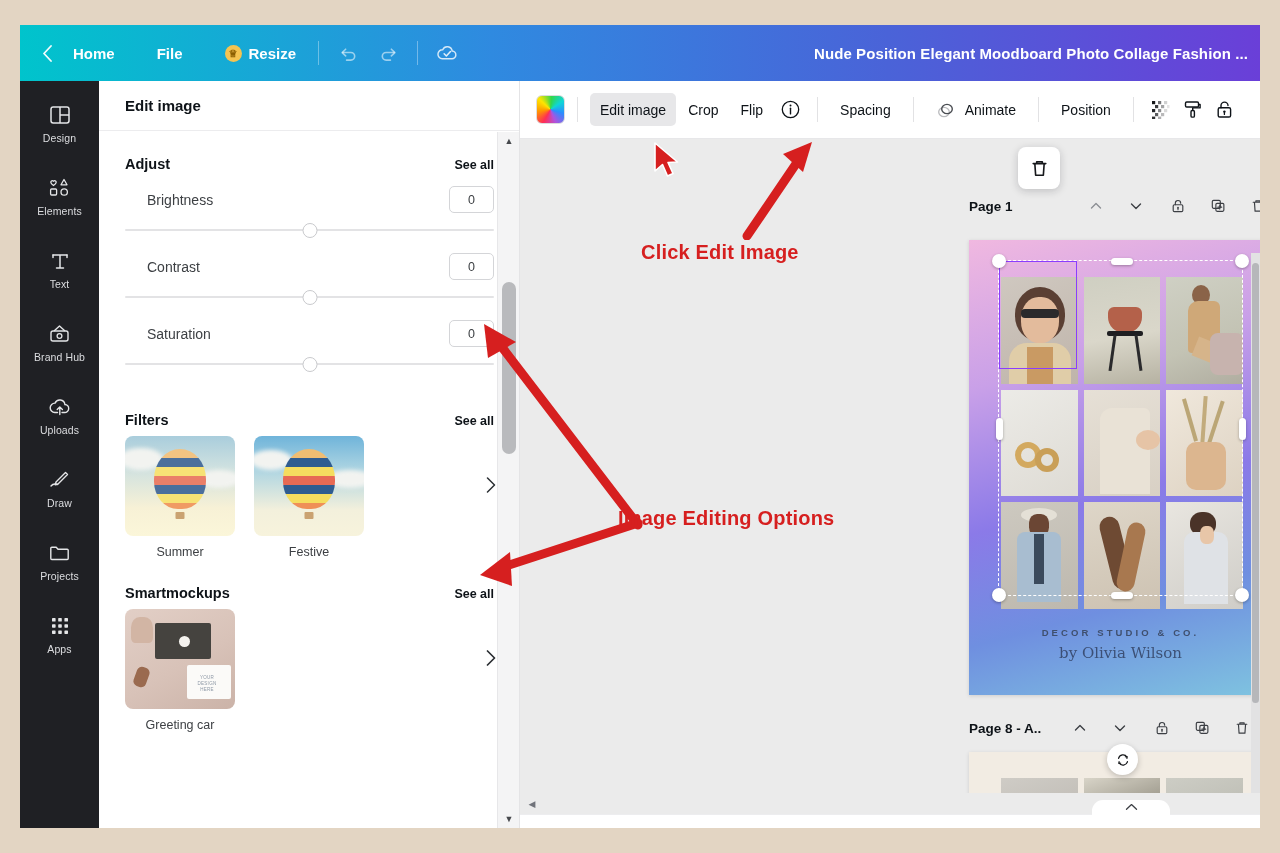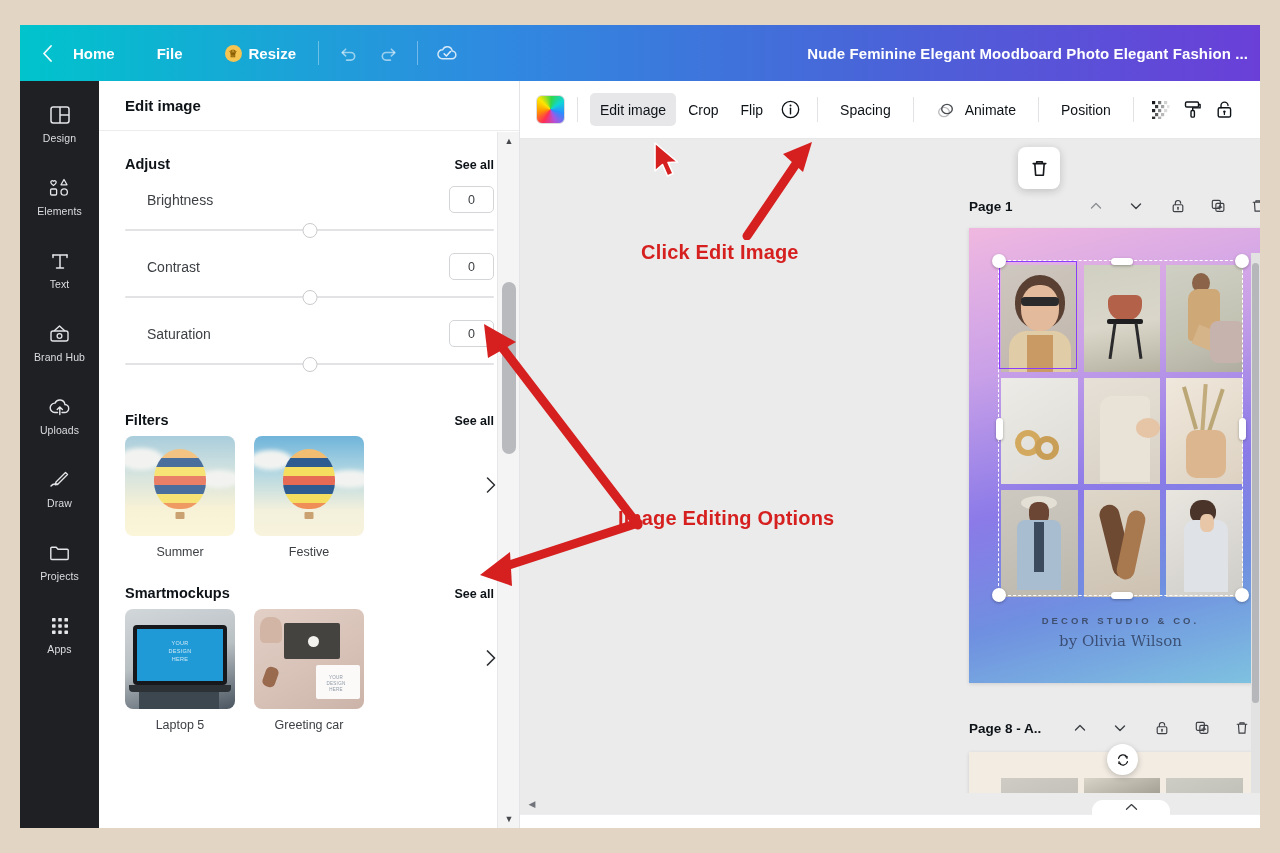--- a/index.html
+++ b/index.html
@@ -178,21 +178,21 @@
     width: 30px; height: 30px; display: flex; align-items: center; justify-content: center;
     cursor: pointer; border-radius: 5px;
   }
   .del-float {
     position: absolute; left: 498px; top: 8px; width: 42px; height: 42px;
     background: #fff; border-radius: 8px; box-shadow: 0 2px 8px rgba(20,20,30,.2);
     display: flex; align-items: center; justify-content: center; z-index: 9; cursor: pointer;
   }
 
   .design {
-    position: absolute; left: 449px; top: 89px; width: 303px; height: 455px;
+    position: absolute; left: 449px; top: 101px; width: 303px; height: 455px;
     background: linear-gradient(165deg, #f0b8e0 0%, #c9a0e8 28%, #8b7ae8 55%, #6f8fe0 76%, #7fc4e0 100%);
     box-shadow: 0 1px 4px rgba(0,0,0,.13);
   }
   .grid {
     position: absolute; left: 32px; top: 37px; width: 242px; height: 332px;
     display: grid; grid-template-columns: repeat(3, 1fr); grid-template-rows: repeat(3, 1fr); gap: 6px;
   }
   .cell { overflow: hidden; position: relative; }
   .brand {
     position: absolute; left: 0; right: 0; top: 387px; text-align: center;
@@ -299,21 +299,21 @@
           <path d="M13 5.5L16.7 9 13 12.5" stroke="rgba(255,255,255,.55)" stroke-width="1.7" fill="none" stroke-linecap="round" stroke-linejoin="round"></path>
         </svg>
     </div>
     <div class="tb-sep"></div>
     <div class="icon-btn-top">
       <svg width="23" height="20" viewBox="0 0 24 20">
           <path d="M6.5 16h10a4 4 0 00.4-8A5.2 5.2 0 007 6.6 3.7 3.7 0 006.5 16z" stroke="rgba(255,255,255,.8)" stroke-width="1.5" fill="none"></path>
           <path d="M8.5 10.8l2.3 2.3 4.3-4.6" stroke="rgba(255,255,255,.85)" stroke-width="1.6" fill="none" stroke-linecap="round" stroke-linejoin="round"></path>
         </svg>
     </div>
-    <div class="doc-title">Nude Feminine Elegant Moodboard Photo Elegant Fashion ...</div>
+    <div class="doc-title">Nude Position Elegant Moodboard Photo Collage Fashion ...</div>
   </div>
 
   <div class="rail">
 
     <div class="rail-item">
       <span class="rail-ico">
         <svg width="22" height="22" viewBox="0 0 22 22">
             <rect x="2" y="3" width="18" height="16" rx="2.2" stroke="#e4e5e7" stroke-width="1.5" fill="none"></rect>
             <line x1="11" y1="3" x2="11" y2="19" stroke="#e4e5e7" stroke-width="1.5"></line>
             <line x1="11" y1="11" x2="20" y2="11" stroke="#e4e5e7" stroke-width="1.5"></line>
@@ -500,32 +500,20 @@
         </div>
       </div>
 
       <div class="sec-head" style="margin-top:26px">
         <div class="sec-title">Smartmockups</div>
         <div class="see-all">See all</div>
       </div>
 
       <div class="thumb-row">
 
-        <div class="thumb">
-          <div class="thumb-img">
-            <div class="mk" style="background:linear-gradient(165deg,#d2d7da 0%,#b9c0c4 48%,#4a5560 100%)">
-              <div style="position:absolute;left:8px;top:16px;width:94px;height:60px;background:#16181b;border-radius:4px"></div>
-              <div class="mk-screen" style="left:12px;top:20px;width:86px;height:52px;"></div>
-              <div class="mk-txt" style="top:30px;font-size:5.5px;line-height:8px">YOUR<br>DESIGN<br>HERE</div>
-              <div style="position:absolute;left:4px;top:76px;width:102px;height:7px;background:#2c3136;border-radius:0 0 4px 4px"></div>
-              <div style="position:absolute;left:14px;top:83px;width:80px;height:17px;background:#3d4750"></div>
-            </div>
-          </div>
-          <div class="thumb-cap">Laptop 5</div>
-        </div>
 
         <div class="thumb">
           <div class="thumb-img">
             <div class="mk" style="background:linear-gradient(150deg,#e2cfc6 0%,#d8c2b8 55%,#cbb3a8 100%)">
               <div style="position:absolute;left:30px;top:14px;width:56px;height:36px;background:#45433f;border-radius:2px"></div>
               <div style="position:absolute;left:54px;top:27px;width:11px;height:11px;background:#f4f2ee;border-radius:50%"></div>
               <div style="position:absolute;left:6px;top:8px;width:22px;height:26px;background:#d2b5a4;border-radius:40% 40% 20% 20%"></div>
               <div style="position:absolute;left:10px;top:58px;width:13px;height:20px;background:#9a6a4f;border-radius:5px;transform:rotate(20deg)"></div>
               <div style="position:absolute;left:62px;top:56px;width:44px;height:34px;background:#fbfaf8;border-radius:2px"></div>
               <div class="mk-txt" style="top:66px;left:52px;width:60px;font-size:4.5px;color:#8d98a5;line-height:6px">YOUR<br>DESIGN<br>HERE</div>

